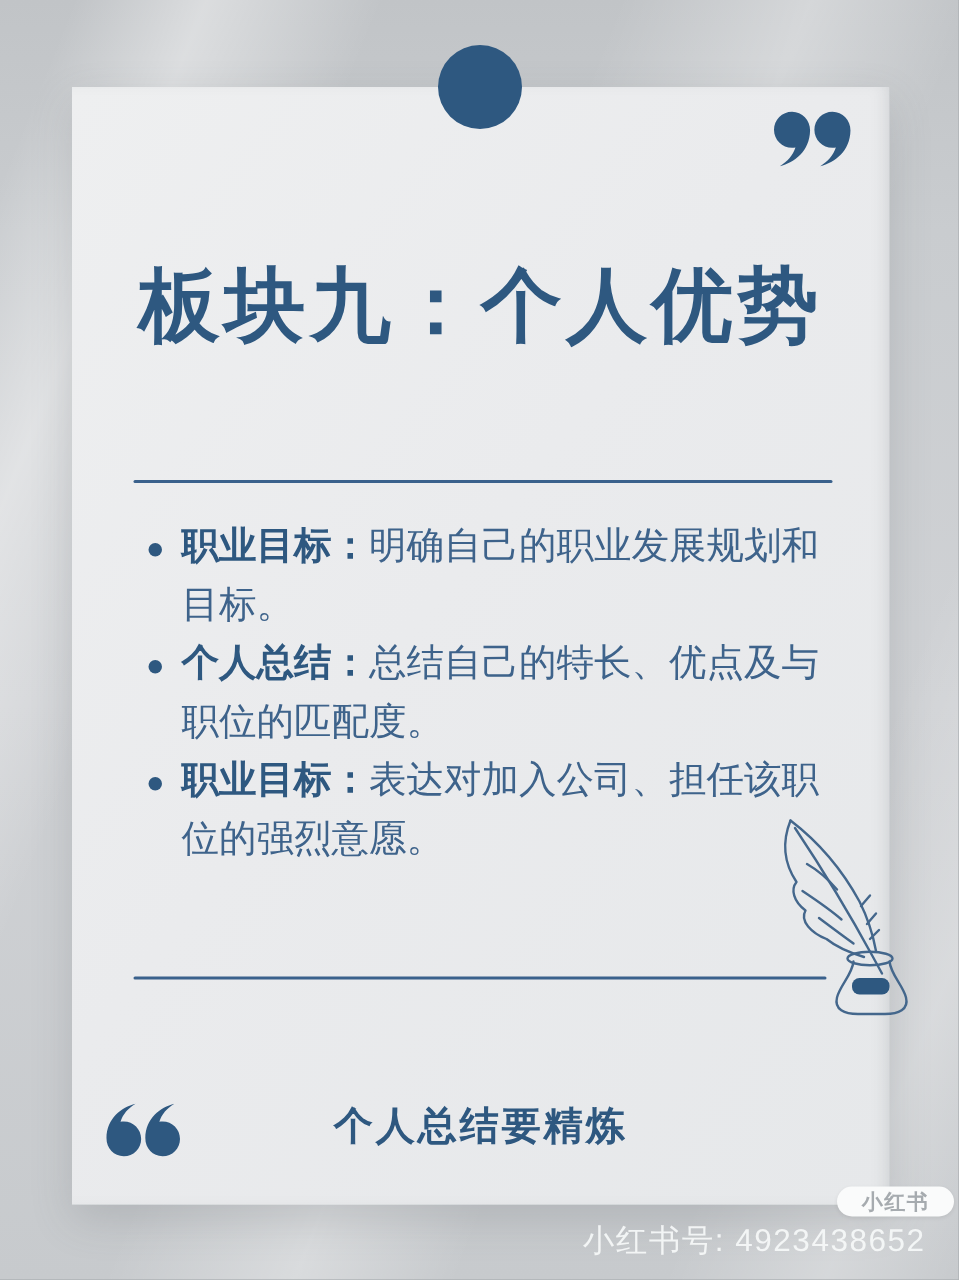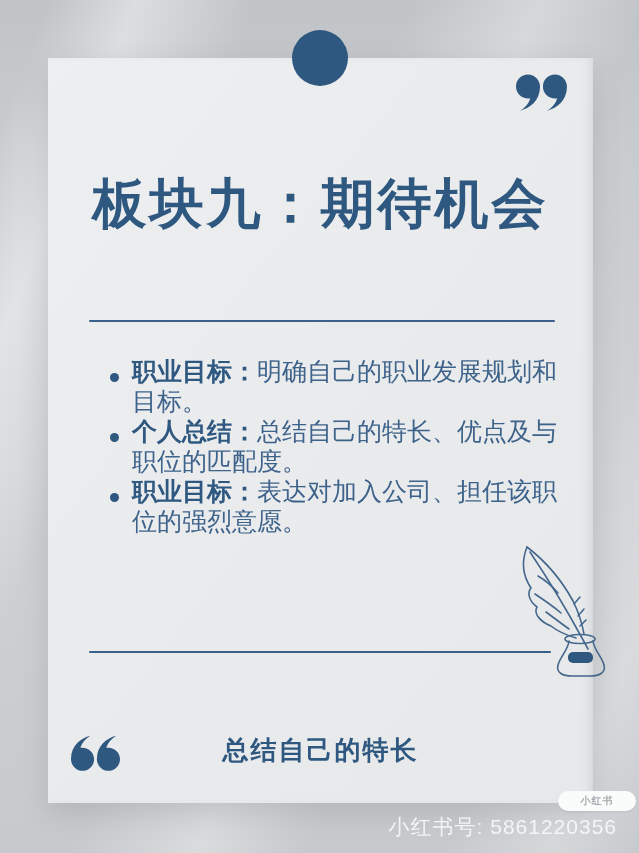--- a/index.html
+++ b/index.html
@@ -27,41 +27,41 @@
   .quote-bottom{position:absolute;left:22px;top:675px;width:50px;height:40px;transform:rotate(180deg);}
   .title{
     position:absolute;left:0;top:114px;width:100%;margin:0;text-align:center;
     font-family:"Liberation Serif","DejaVu Serif",serif;font-weight:700;
     font-size:54px;line-height:64px;letter-spacing:3px;color:var(--accent,#2e5880);
   }
   .divider{position:absolute;height:2px;background:#3a618c;border-radius:1px;}
   .divider-top{left:41px;top:262px;width:466px;}
   .divider-bottom{left:41px;top:593px;width:462px;}
   .bullets{
-    position:absolute;left:50px;top:286px;width:452px;margin:12px;padding:0;list-style:none;
-    font-size:25px;line-height:30px;color:var(--body-text,#3e638b);
+    position:absolute;left:50px;top:286px;width:452px;margin:1px;padding:0;list-style:none;
+    font-size:25px;line-height:39px;color:var(--body-text,#3e638b);
   }
   .bullets li{position:relative;padding-left:22px;margin:0;}
   .dot{
     position:absolute;left:0;top:17px;width:9px;height:9px;border-radius:50%;
     background:var(--accent,#2e5880);
   }
   .b-label{font-weight:700;color:var(--accent,#2e5880);}
   .caption{
     position:absolute;left:0;top:676px;width:100%;text-align:center;
     font-size:26px;line-height:32px;font-weight:700;letter-spacing:2px;
     color:var(--accent,#2e5880);
   }
   .quill{position:absolute;left:446px;top:460px;width:132px;height:160px;}
   .quill path,.quill ellipse{fill:none;stroke:#44678c;stroke-width:1.6;stroke-linecap:round;stroke-linejoin:round;}
   .quill .ink{fill:var(--accent,#2e5880);stroke:none;}
   .badge{
     position:absolute;left:558px;top:791px;width:78px;height:20px;border-radius:11px;
     background:var(--badge-bg,#fafbfb);color:var(--badge-text,#a6abaf);
-    font-size:10px;line-height:20px;text-align:center;font-weight:700;letter-spacing:1px;
+    font-size:14px;line-height:20px;text-align:center;font-weight:700;letter-spacing:1px;
     box-shadow:0 1px 3px rgba(0,0,0,.08);
   }
   .account{
     position:absolute;right:22px;top:813px;
     font-size:21px;letter-spacing:1px;color:rgba(246,248,249,.92);
   }
 </style>
 </head>
 <body>
 
@@ -73,21 +73,21 @@
 
     <svg class="quote-top" viewBox="0 0 56 40" aria-hidden="true">
       <defs>
         <path id="qmark" class="qmark" d="M13 0 C5.8 0 0 5.8 0 13 C0 20.2 5.8 26 13 26 C13.8 26 14.6 25.9 15.4 25.8
              C13.6 31.4 9.8 35.8 4.2 39.2 C14.8 36.6 25.6 28.4 25.9 13.6 C26 6 20.2 0 13 0 Z"></path>
       </defs>
       <use href="#qmark" x="0"></use>
       <use href="#qmark" x="29"></use>
     </svg>
 
-    <h1 class="title">板块九：期待机会</h1>
+    <h1 class="title">板块九：个人优势</h1>
 
     <div class="divider divider-top"></div>
 
     <ul class="bullets">
       <li>
         <span class="dot"></span>
         <span class="b-label">职业目标：</span><span class="b-text">明确自己的职业发展规划和目标。</span>
       </li>
       <li>
         <span class="dot"></span>
@@ -122,20 +122,20 @@
       <path d="M75 123 C74 132 66 139 64 147 C62 155 69 158 78 158 L96 158 C105 158 112 155 110 147 C108 139 100 132 99 123"></path>
 
       <rect class="ink" x="74" y="134" width="25" height="11" rx="5"></rect>
     </svg>
 
     <svg class="quote-bottom" viewBox="0 0 56 40" aria-hidden="true">
       <use href="#qmark" x="0"></use>
       <use href="#qmark" x="29"></use>
     </svg>
 
-    <div class="caption">总结自己的特长</div>
+    <div class="caption">个人总结要精炼</div>
 
   </div>
 
   <div class="badge">小红书</div>
-  <div class="account">小红书号: 5861220356</div>
+  <div class="account">小红书号: 4923438652</div>
 
 </div>
 
 </body></html>

